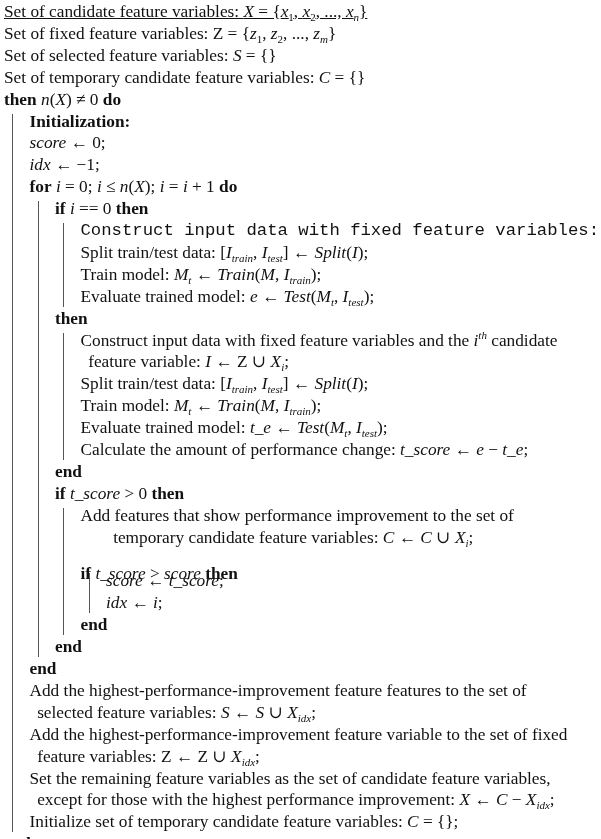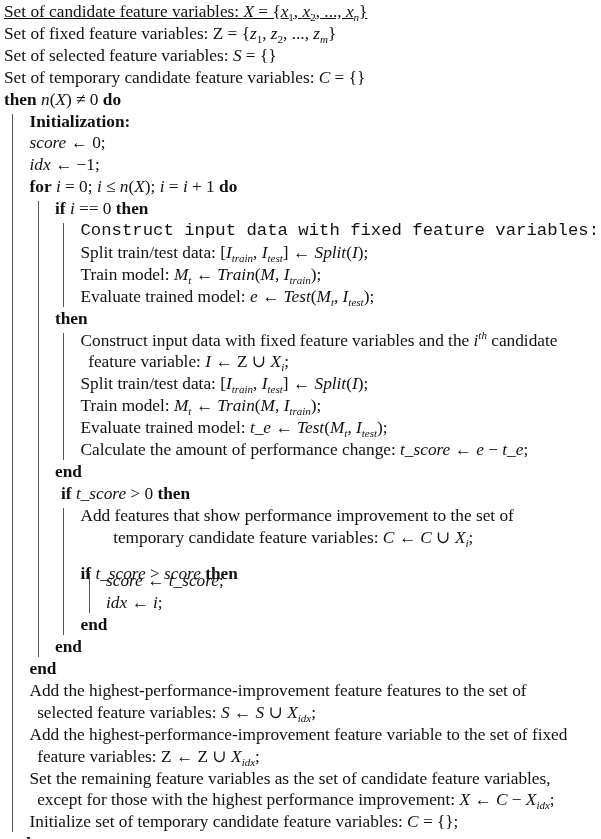--- a/index.html
+++ b/index.html
@@ -32,21 +32,21 @@
     <div class="line" style="top: 262.8px; left: 80.5px;">Train model: <span class="m">M<sub>t</sub></span> ← <span class="m">Train</span>(<span class="m">M</span>, <span class="m">I<sub>train</sub></span>);</div>
     <div class="line" style="top: 284.7px; left: 80.5px;">Evaluate trained model: <span class="m">e</span> ← <span class="m">Test</span>(<span class="m">M<sub>t</sub></span>, <span class="m">I<sub>test</sub></span>);</div>
     <div class="line" style="top: 306.6px; left: 55px;"><span class="kw">then</span></div>
     <div class="line" style="top: 328.5px; left: 80.5px;">Construct input data with fixed feature variables and the <span class="m">i<sup>th</sup></span> candidate</div>
     <div class="line" style="top: 350.4px; left: 88.15px;">feature variable: <span class="m">I</span> ← Z ∪ <span class="m">X<sub>i</sub></span>;</div>
     <div class="line" style="top: 372.3px; left: 80.5px;">Split train/test data: [<span class="m">I<sub>train</sub></span>, <span class="m">I<sub>test</sub></span>] ← <span class="m">Split</span>(<span class="m">I</span>);</div>
     <div class="line" style="top: 394.2px; left: 80.5px;">Train model: <span class="m">M<sub>t</sub></span> ← <span class="m">Train</span>(<span class="m">M</span>, <span class="m">I<sub>train</sub></span>);</div>
     <div class="line" style="top: 416.1px; left: 80.5px; text-align: center;">Evaluate trained model: <span class="m">t_e</span> ← <span class="m">Test</span>(<span class="m">M<sub>t</sub></span>, <span class="m">I<sub>test</sub></span>);</div>
     <div class="line" style="top: 438px; left: 80.5px;">Calculate the amount of performance change: <span class="m">t_score</span> ← <span class="m">e</span> − <span class="m">t_e</span>;</div>
     <div class="line" style="top: 459.9px; left: 55px;"><span class="kw">end</span></div>
-    <div class="line" style="top: 481.8px; left: 55px; margin-left: 6px;"><span class="kw">if</span> <span class="m">t_score</span> &gt; 0 <span class="kw">then</span></div>
+    <div class="line" style="top: 481.8px; left: 55px;"><span class="kw">if</span> <span class="m">t_score</span> &gt; 0 <span class="kw">then</span></div>
     <div class="line" style="top: 503.7px; left: 80.5px;">Add features that show performance improvement to the set of</div>
     <div class="line" style="top: 525.6px; left: 88.15px; margin-left: 25px;">temporary candidate feature variables: <span class="m">C</span> ← <span class="m">C</span> ∪ <span class="m">X<sub>i</sub></span>;</div>
     <div class="line" style="top: 547.5px; left: 80.5px; margin-top: 14px;"><span class="kw">if</span> <span class="m">t_score</span> &gt; <span class="m">score</span> <span class="kw">then</span></div>
     <div class="line" style="top: 569.4px; left: 106px;"><span class="m">score</span> ← <span class="m">t_score</span>;</div>
     <div class="line" style="top: 591.3px; left: 106px;"><span class="m">idx</span> ← <span class="m">i</span>;</div>
     <div class="line" style="top: 613.2px; left: 80.5px;"><span class="kw">end</span></div>
     <div class="line" style="top: 635.1px; left: 55px;"><span class="kw">end</span></div>
     <div class="line" style="top: 657px; left: 29.5px;"><span class="kw">end</span></div>
     <div class="line" style="top: 678.9px; left: 29.5px;">Add the highest-performance-improvement feature features to the set of</div>
     <div class="line" style="top: 700.8px; left: 37.15px;">selected feature variables: <span class="m">S</span> ← <span class="m">S</span> ∪ <span class="m">X<sub>idx</sub></span>;</div>

